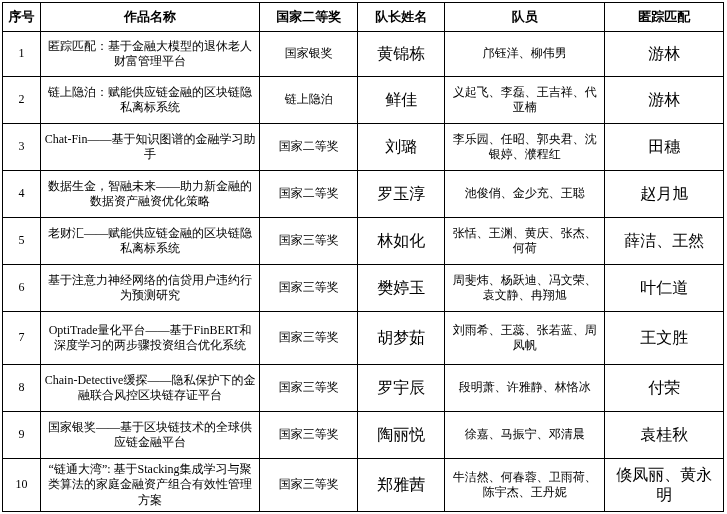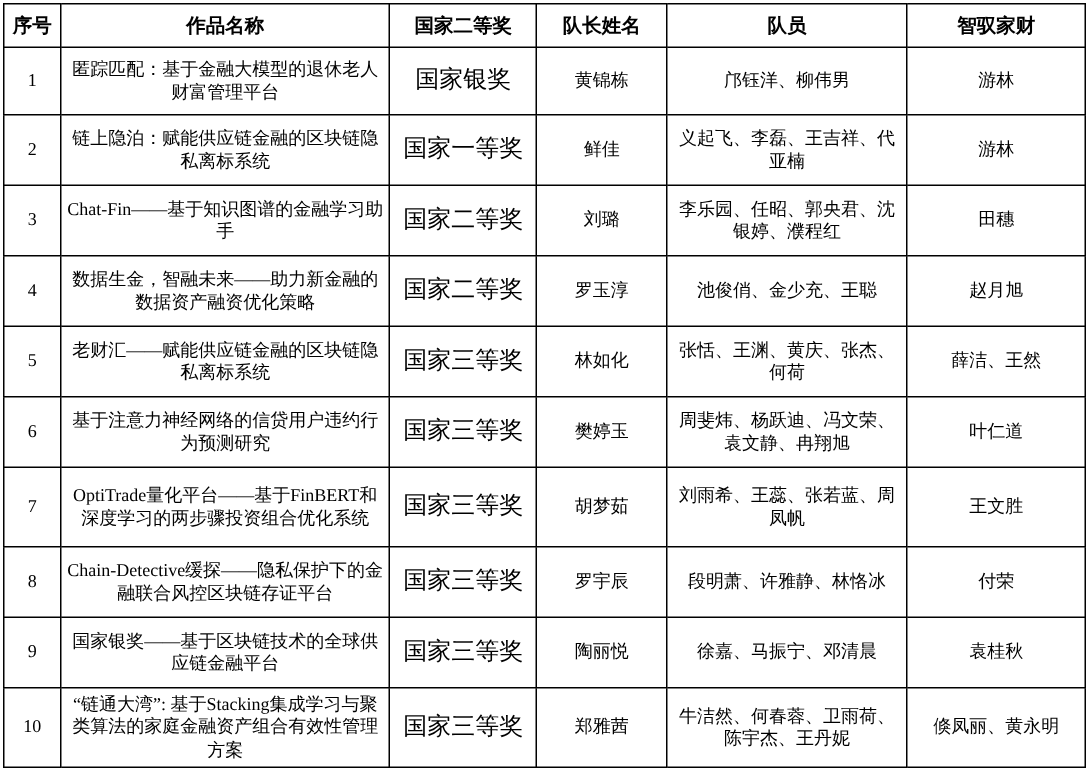--- a/index.html
+++ b/index.html
@@ -43,24 +43,24 @@
   }
   .col-no      { width: 38px; }
   .col-name    { width: 218px; }
   .col-level   { width: 98px; }
   .col-leader  { width: 86px; }
   .col-members { width: 160px; }
   .col-teacher { width: 118px; }
 
   td.cell-no      { font-size: 12px; }
   td.cell-name    { font-size: 12px; padding-left: 5px; padding-right: 5px; }
-  td.cell-level   { font-size: 16px; }
-  td.cell-leader  { font-size: 12px; }
+  td.cell-level   { font-size: 12px; }
+  td.cell-leader  { font-size: 16px; }
   td.cell-members { font-size: 12px; padding-left: 4px; padding-right: 4px; }
-  td.cell-teacher { font-size: 12px; }
+  td.cell-teacher { font-size: 16px; }
 
   tr.row-h1 td { height: 38px; }
   tr.row-h2 td { height: 40px; }
   tr.row-h3 td { height: 46px; }
 </style>
 </head>
 <body>
 
 <div class="table-wrap">
   <table class="award-table">
@@ -72,36 +72,36 @@
       <col class="col-members">
       <col class="col-teacher">
     </colgroup>
     <thead>
       <tr>
         <th>序号</th>
         <th>作品名称</th>
         <th>国家二等奖</th>
         <th>队长姓名</th>
         <th>队员</th>
-        <th>智驭家财</th>
+        <th>匿踪匹配</th>
       </tr>
     </thead>
     <tbody>
       <tr class="row-h1">
         <td class="cell-no">1</td>
         <td class="cell-name">匿踪匹配：基于金融大模型的退休老人财富管理平台</td>
         <td class="cell-level">国家银奖</td>
         <td class="cell-leader">黄锦栋</td>
         <td class="cell-members">邝钰洋、柳伟男</td>
         <td class="cell-teacher">游林</td>
       </tr>
       <tr class="row-h2">
         <td class="cell-no">2</td>
         <td class="cell-name">链上隐泊：赋能供应链金融的区块链隐私离标系统</td>
-        <td class="cell-level">国家一等奖</td>
+        <td class="cell-level">链上隐泊</td>
         <td class="cell-leader">鲜佳</td>
         <td class="cell-members">义起飞、李磊、王吉祥、代亚楠</td>
         <td class="cell-teacher">游林</td>
       </tr>
       <tr class="row-h2">
         <td class="cell-no">3</td>
         <td class="cell-name">Chat-Fin——基于知识图谱的金融学习助手</td>
         <td class="cell-level">国家二等奖</td>
         <td class="cell-leader">刘璐</td>
         <td class="cell-members">李乐园、任昭、郭央君、沈银婷、濮程红</td>

